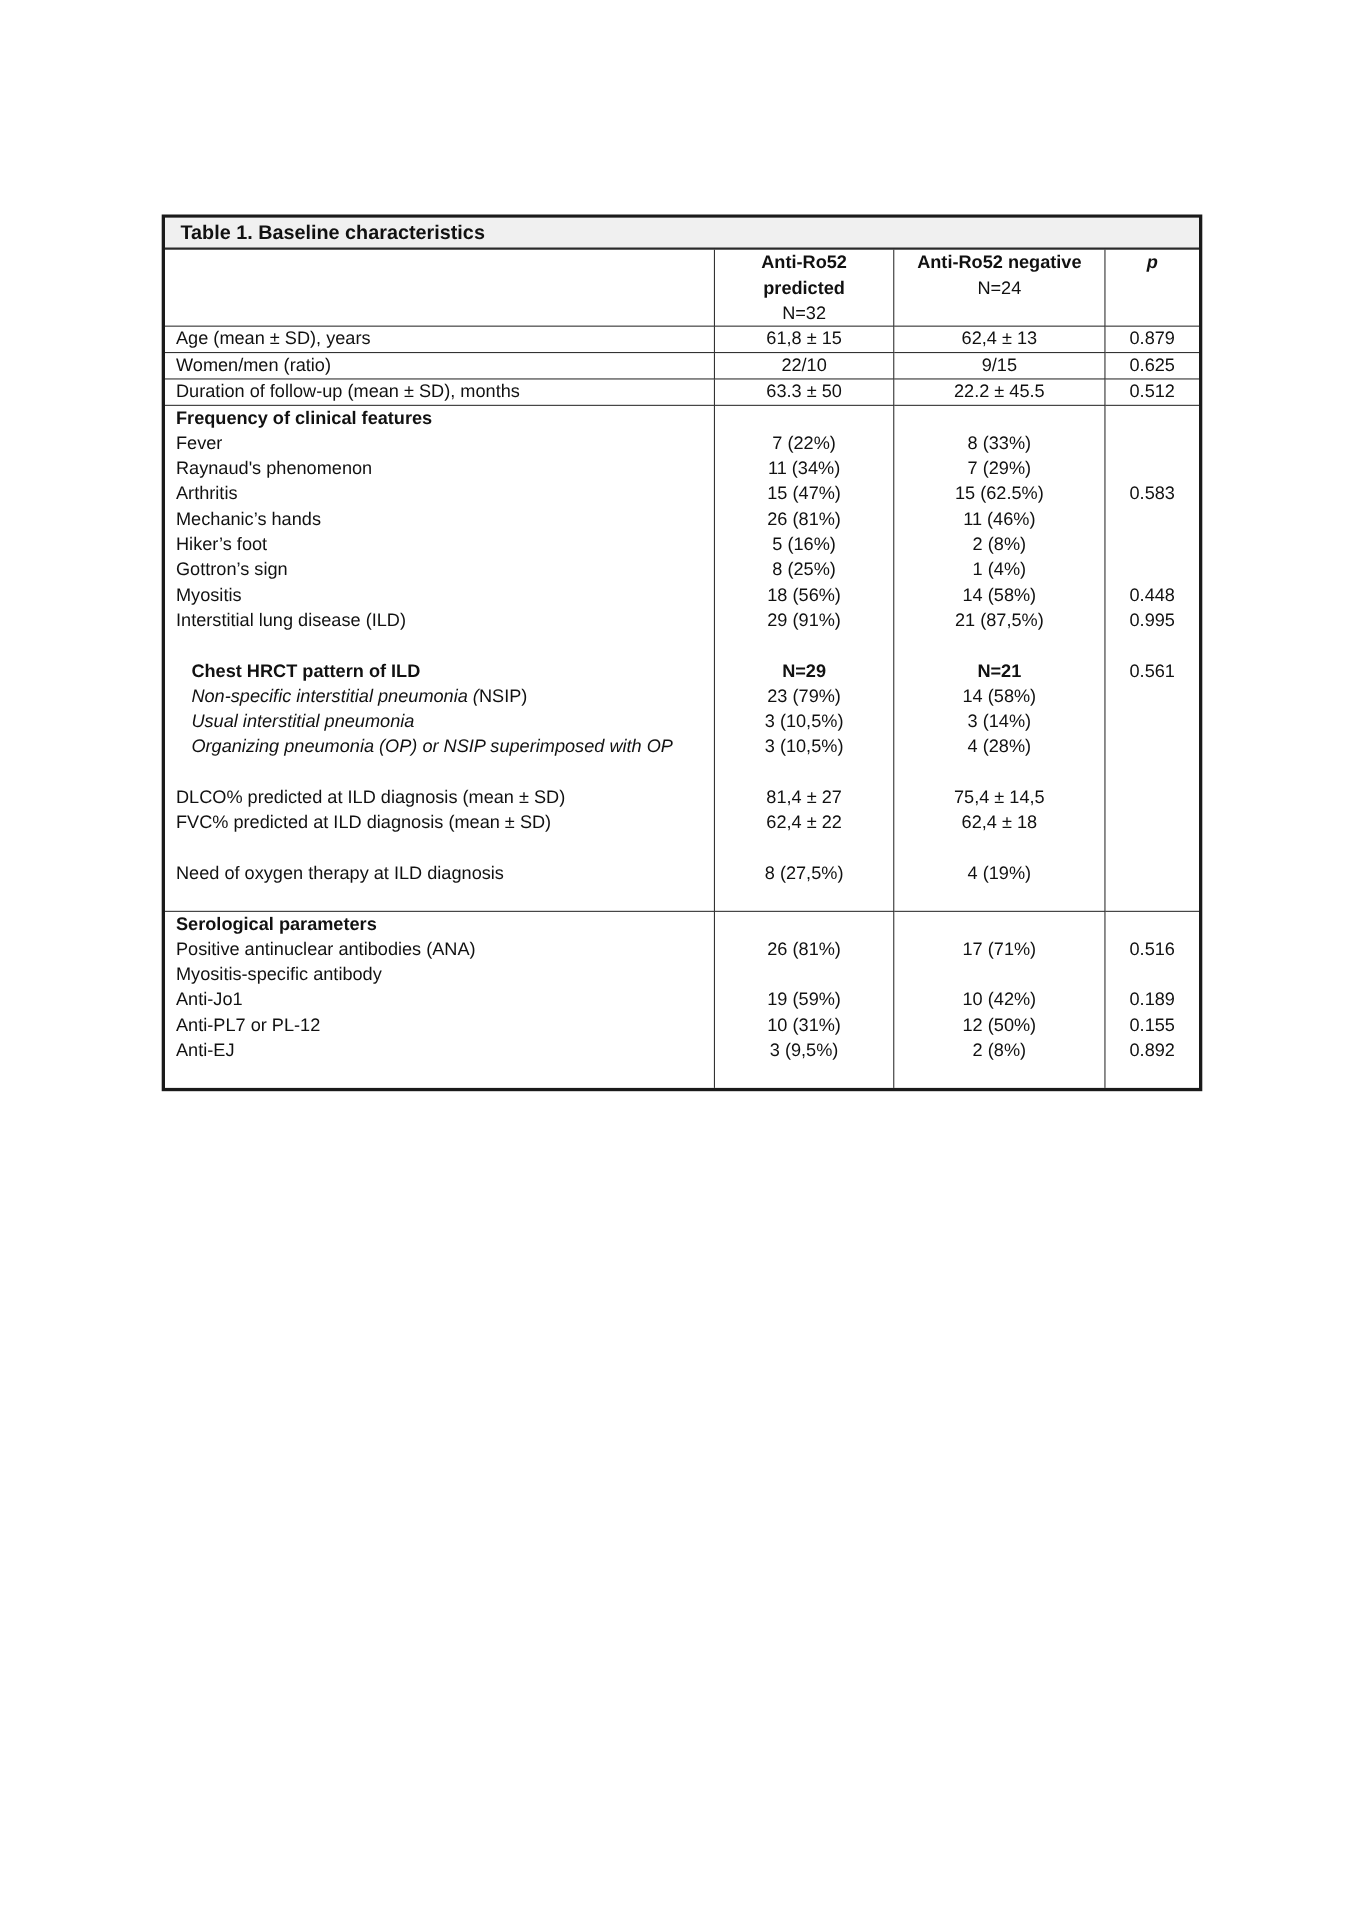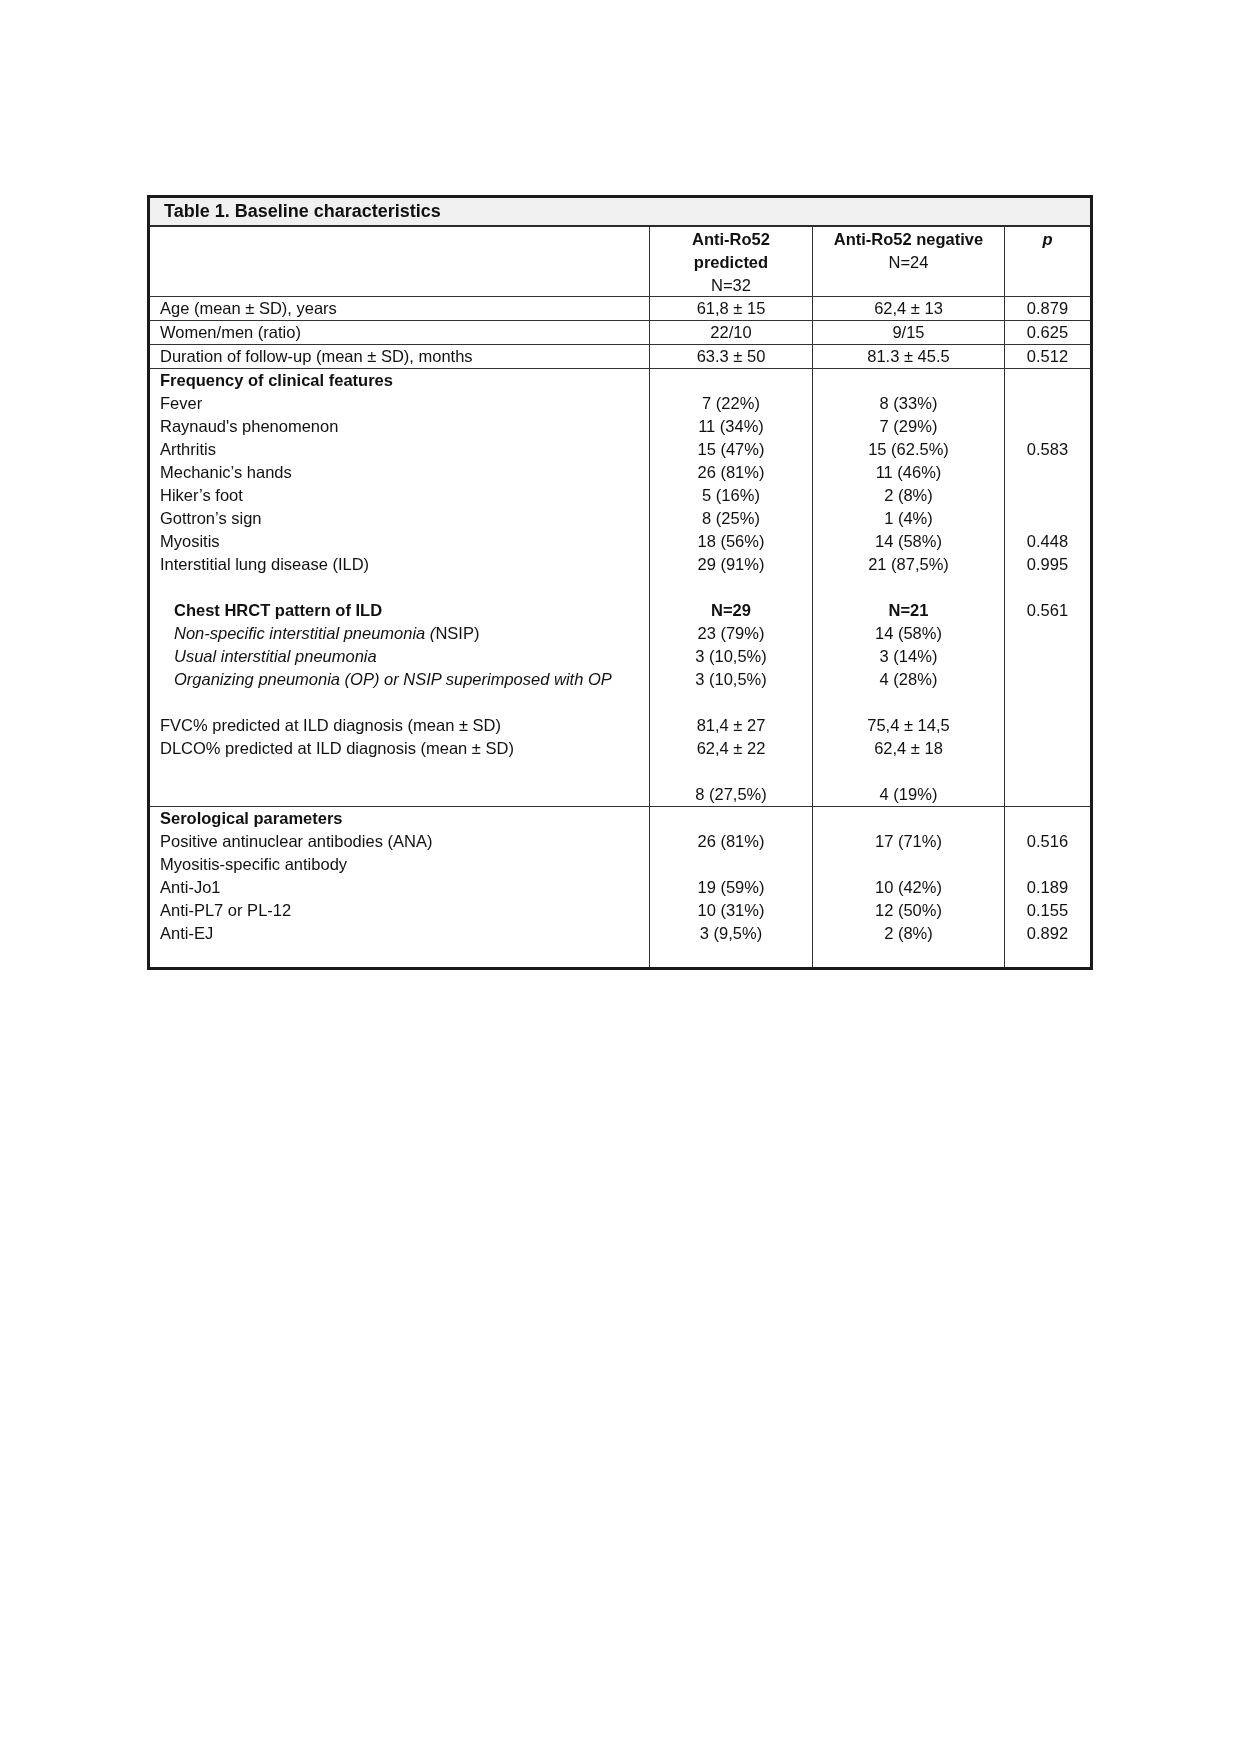--- a/index.html
+++ b/index.html
@@ -62,21 +62,21 @@
       </div>
       <div class="row hline">
         <div class="cell lbl">Women/men (ratio)</div>
         <div class="cell ctr">22/10</div>
         <div class="cell ctr">9/15</div>
         <div class="cell ctr">0.625</div>
       </div>
       <div class="row hline">
         <div class="cell lbl">Duration of follow-up (mean ± SD), months</div>
         <div class="cell ctr">63.3 ± 50</div>
-        <div class="cell ctr">81.3 ± 45.5</div>
+        <div class="cell ctr">22.2 ± 45.5</div>
         <div class="cell ctr">0.512</div>
       </div>
 
       <div class="row hline">
         <div class="cell lbl">
           <div class="b">Frequency of clinical features</div>
           <div id="clin-labels">
               <div>Fever</div>
               <div>Raynaud's phenomenon</div>
               <div>Arthritis</div>
@@ -88,24 +88,25 @@
             </div>
           <div class="blank"></div>
           <div class="b ind">Chest HRCT pattern of ILD</div>
           <div id="hrct-labels">
               <div class="ind"><span class="i">Non-specific interstitial pneumonia (</span><span>NSIP)</span></div>
               <div class="ind"><span class="i">Usual interstitial pneumonia</span><span></span></div>
               <div class="ind"><span class="i">Organizing pneumonia (OP) or NSIP superimposed with OP</span><span></span></div>
             </div>
           <div class="blank"></div>
           <div id="pft-labels">
+              <div>DLCO% predicted at ILD diagnosis (mean ± SD)</div>
               <div>FVC% predicted at ILD diagnosis (mean ± SD)</div>
-              <div>DLCO% predicted at ILD diagnosis (mean ± SD)</div>
-            </div>
-          <div class="blank"></div>
+            </div>
+          <div class="blank"></div>
+          <div>Need of oxygen therapy at  ILD diagnosis</div>
           <div class="sec-gap"></div>
         </div>
         <div class="cell ctr">
           <div class="blank"></div>
           <div id="clin-pos">
               <div>7 (22%)</div>
               <div>11 (34%)</div>
               <div>15 (47%)</div>
               <div>26 (81%)</div>
               <div>5 (16%)</div>

